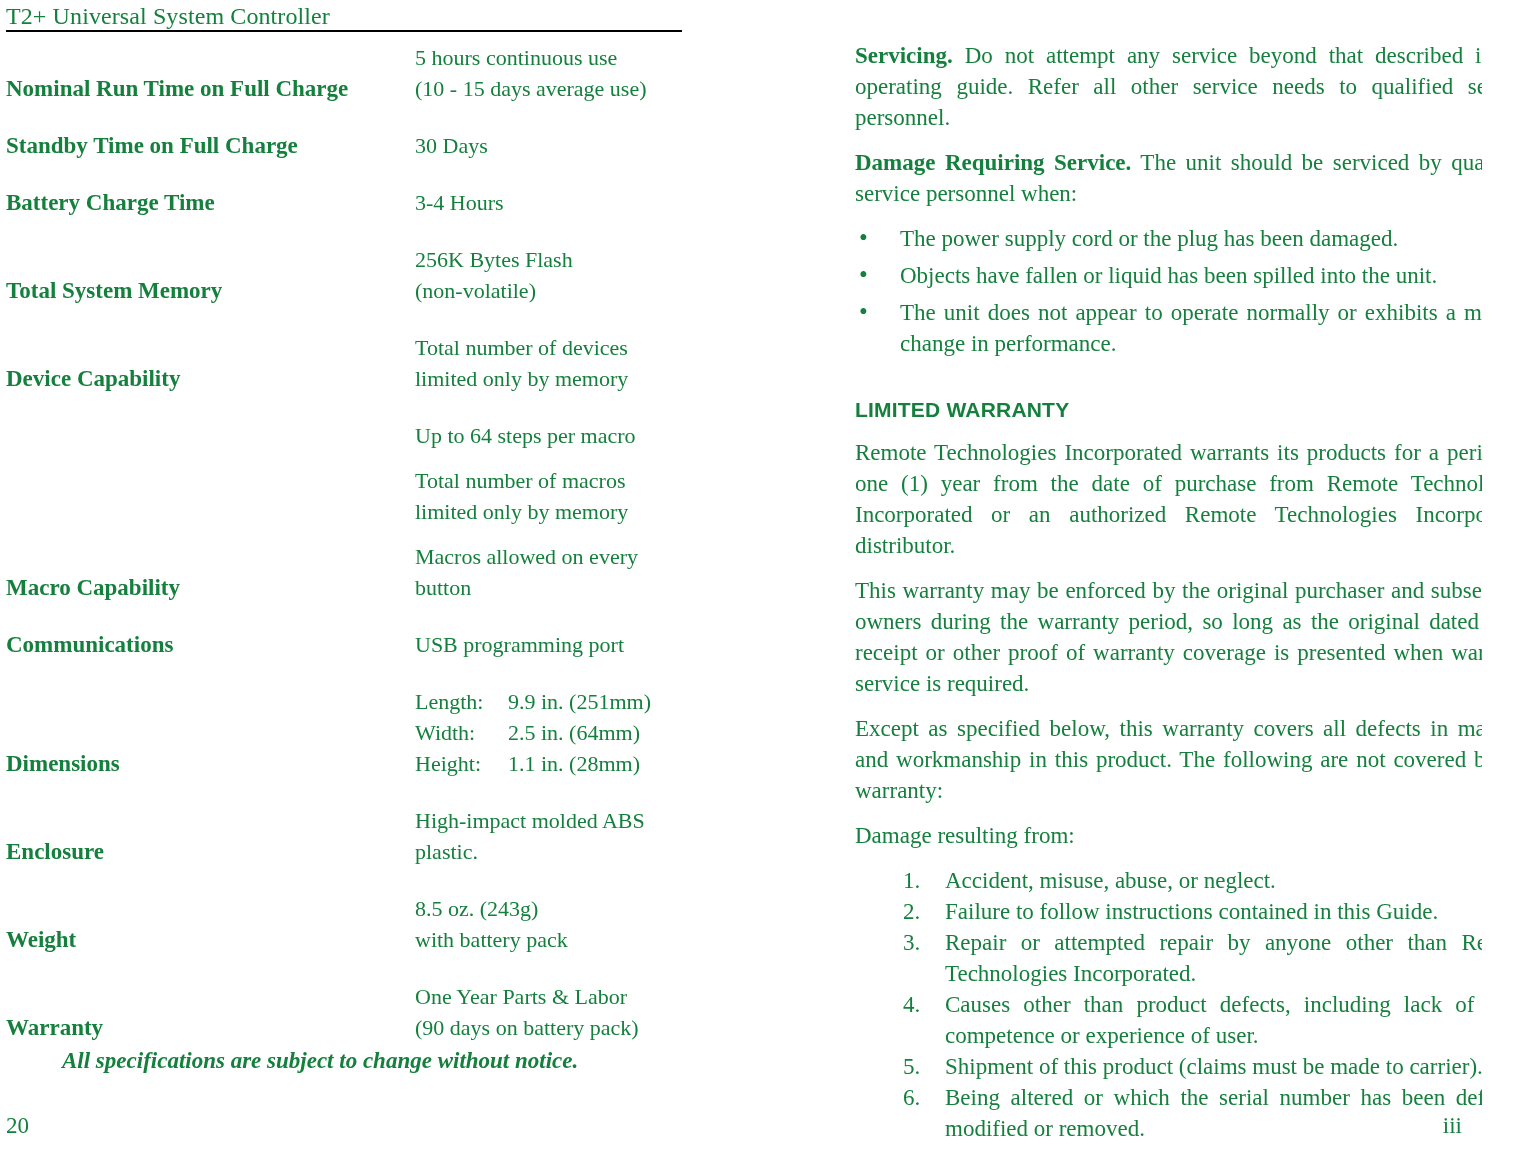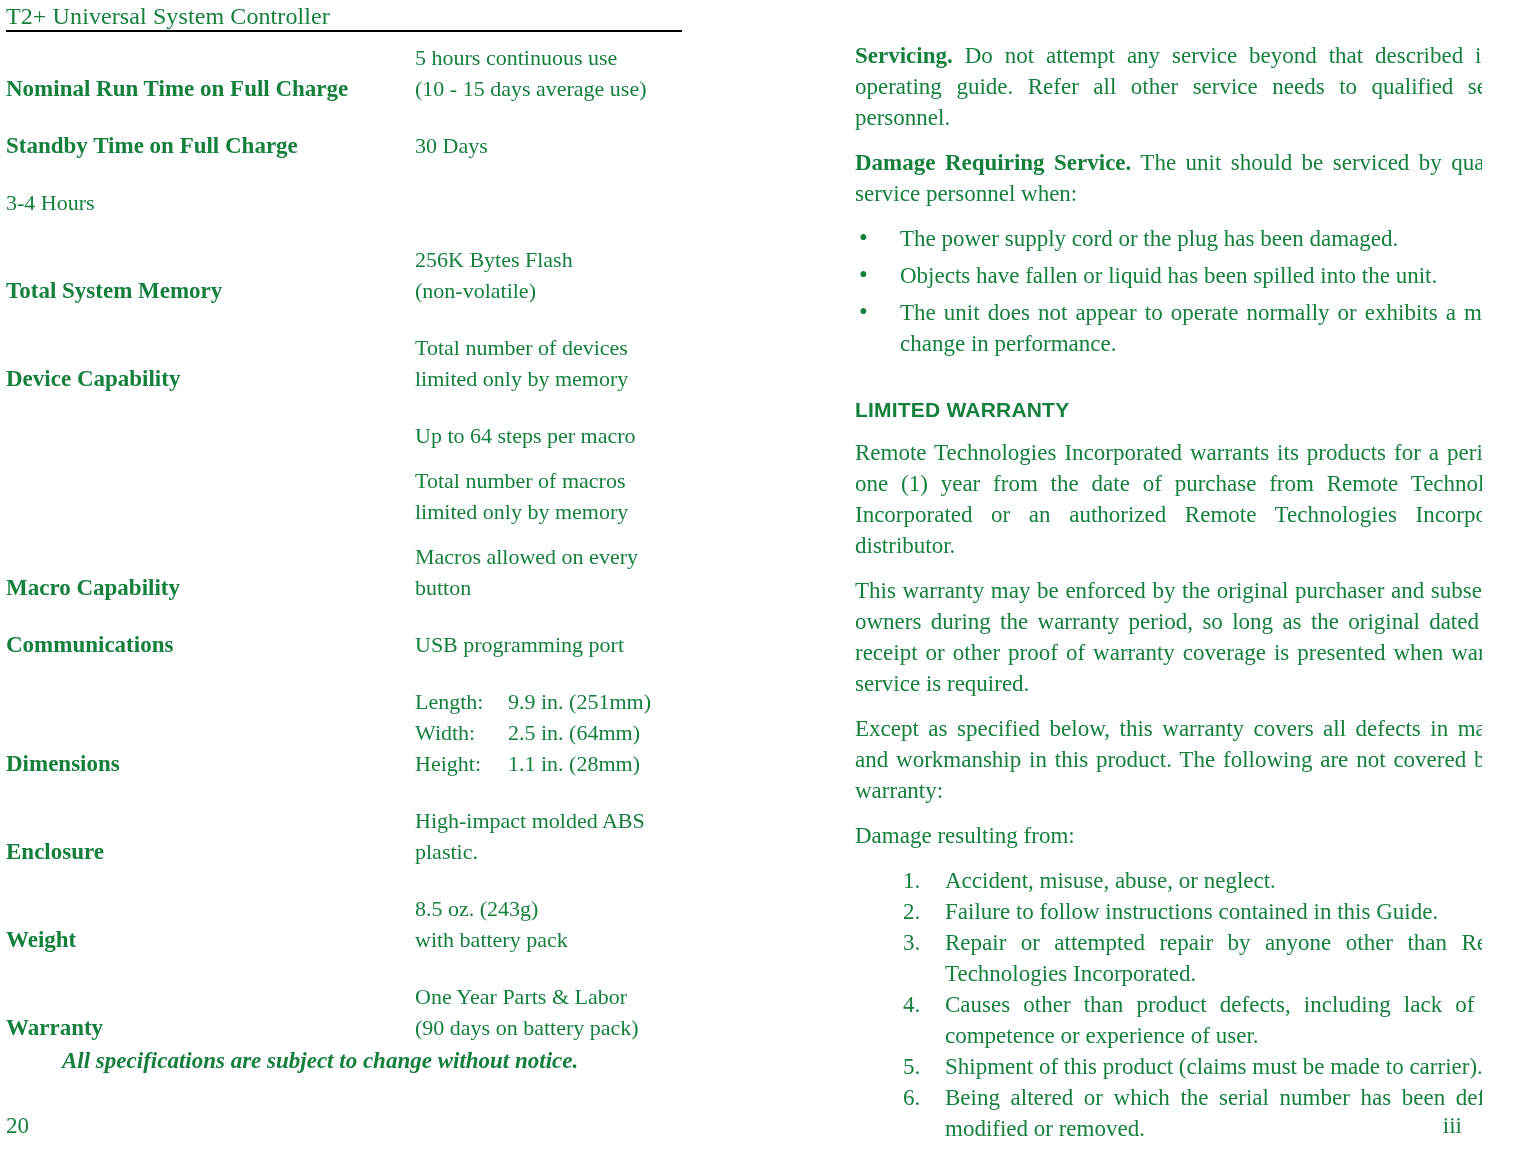--- a/index.html
+++ b/index.html
@@ -200,20 +200,21 @@
       </div>
       <div class="spec-row">
         <div class="spec-label">Standby Time on Full Charge</div>
         <div class="spec-values">
           <div class="spec-para">
             <span class="spec-line">30 Days</span>
           </div>
         </div>
       </div>
       <div class="spec-row">
+        <div class="spec-label">Battery Charge Time</div>
         <div class="spec-values">
           <div class="spec-para">
             <span class="spec-line">3-4 Hours</span>
           </div>
         </div>
       </div>
       <div class="spec-row">
         <div class="spec-label">Total System Memory</div>
         <div class="spec-values">
           <div class="spec-para">

